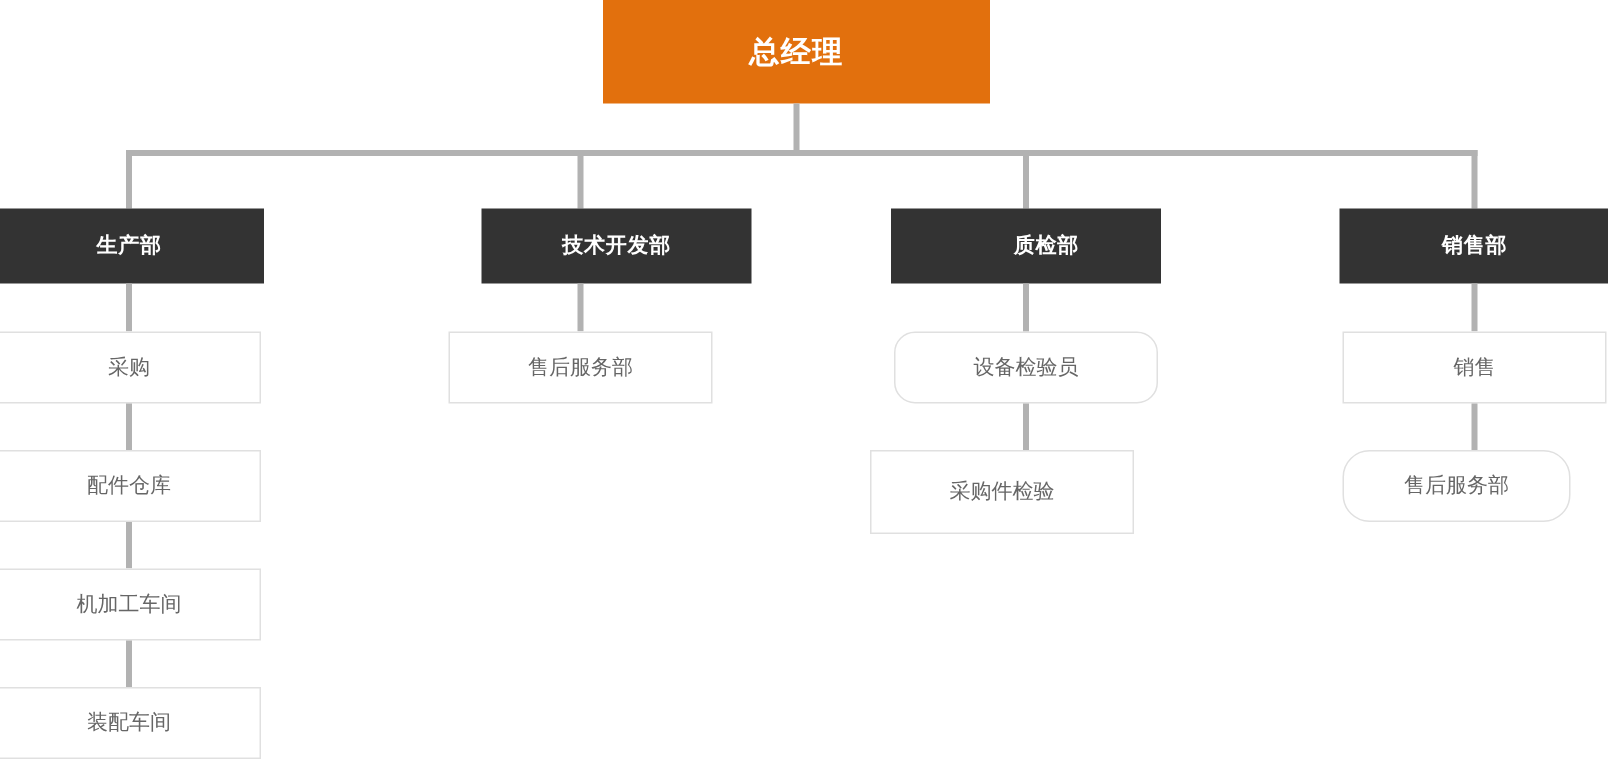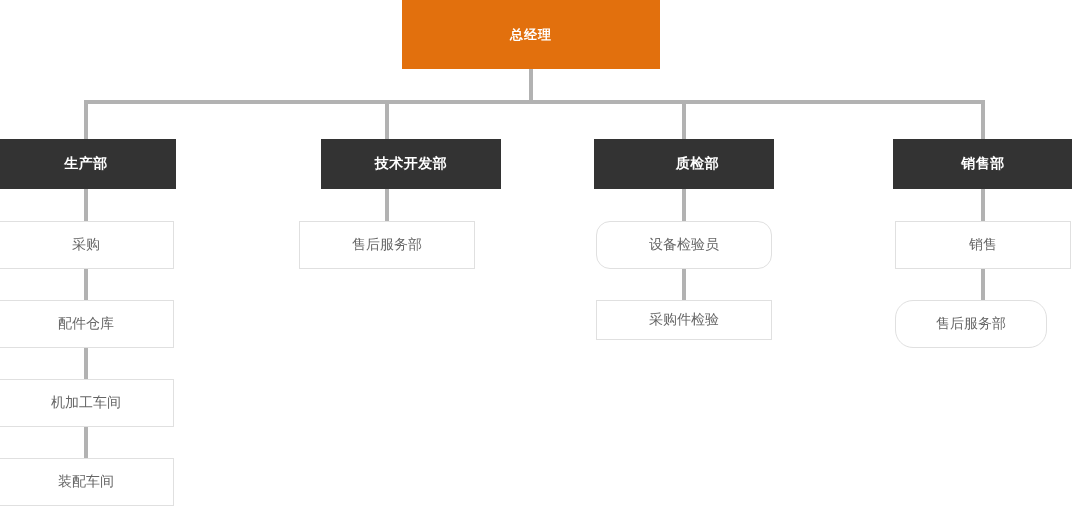--- a/index.html
+++ b/index.html
@@ -21,21 +21,21 @@
     align-items: center;
     justify-content: center;
     box-sizing: border-box;
     text-align: center;
     white-space: nowrap;
   }
   .root-node {
     left: 402px; top: 0; width: 258px; height: 69px;
     background: var(--root-bg);
     color: var(--root-text);
-    font-size: 13px;
+    font-size: 20px;
     font-weight: bold;
     letter-spacing: 1px;
   }
   .dept-node {
     background: var(--dept-bg);
     color: var(--dept-text);
     font-size: 14px;
     font-weight: 600;
     letter-spacing: 0.5px;
   }
@@ -94,21 +94,21 @@
       </div>
       <div class="connector" style="left:682px; top:100px; width:4px; height:39px;"></div>
       <div class="node dept-node" style="left:594px; top:139px; width:180px; height:50px;padding-left:27px;">
         <span>质检部</span>
       </div>
       <div class="connector" style="left:682px; top:189px; width:4px; height:32px;"></div>
       <div class="node child-node" style="left:596px; top:221px; width:176px; height:48px;border-radius:14px;">
         <span>设备检验员</span>
       </div>
       <div class="connector" style="left:682px; top:269px; width:4px; height:31px;"></div>
-      <div class="node child-node" style="left:596px; top:300px; width:176px; height:40px;">
+      <div class="node child-node" style="left:580px; top:300px; width:176px; height:56px;">
         <span>采购件检验</span>
       </div>
       <div class="connector" style="left:981px; top:100px; width:4px; height:39px;"></div>
       <div class="node dept-node" style="left:893px; top:139px; width:180px; height:50px;">
         <span>销售部</span>
       </div>
       <div class="connector" style="left:981px; top:189px; width:4px; height:32px;"></div>
       <div class="node child-node" style="left:895px; top:221px; width:176px; height:48px;">
         <span>销售</span>
       </div>

